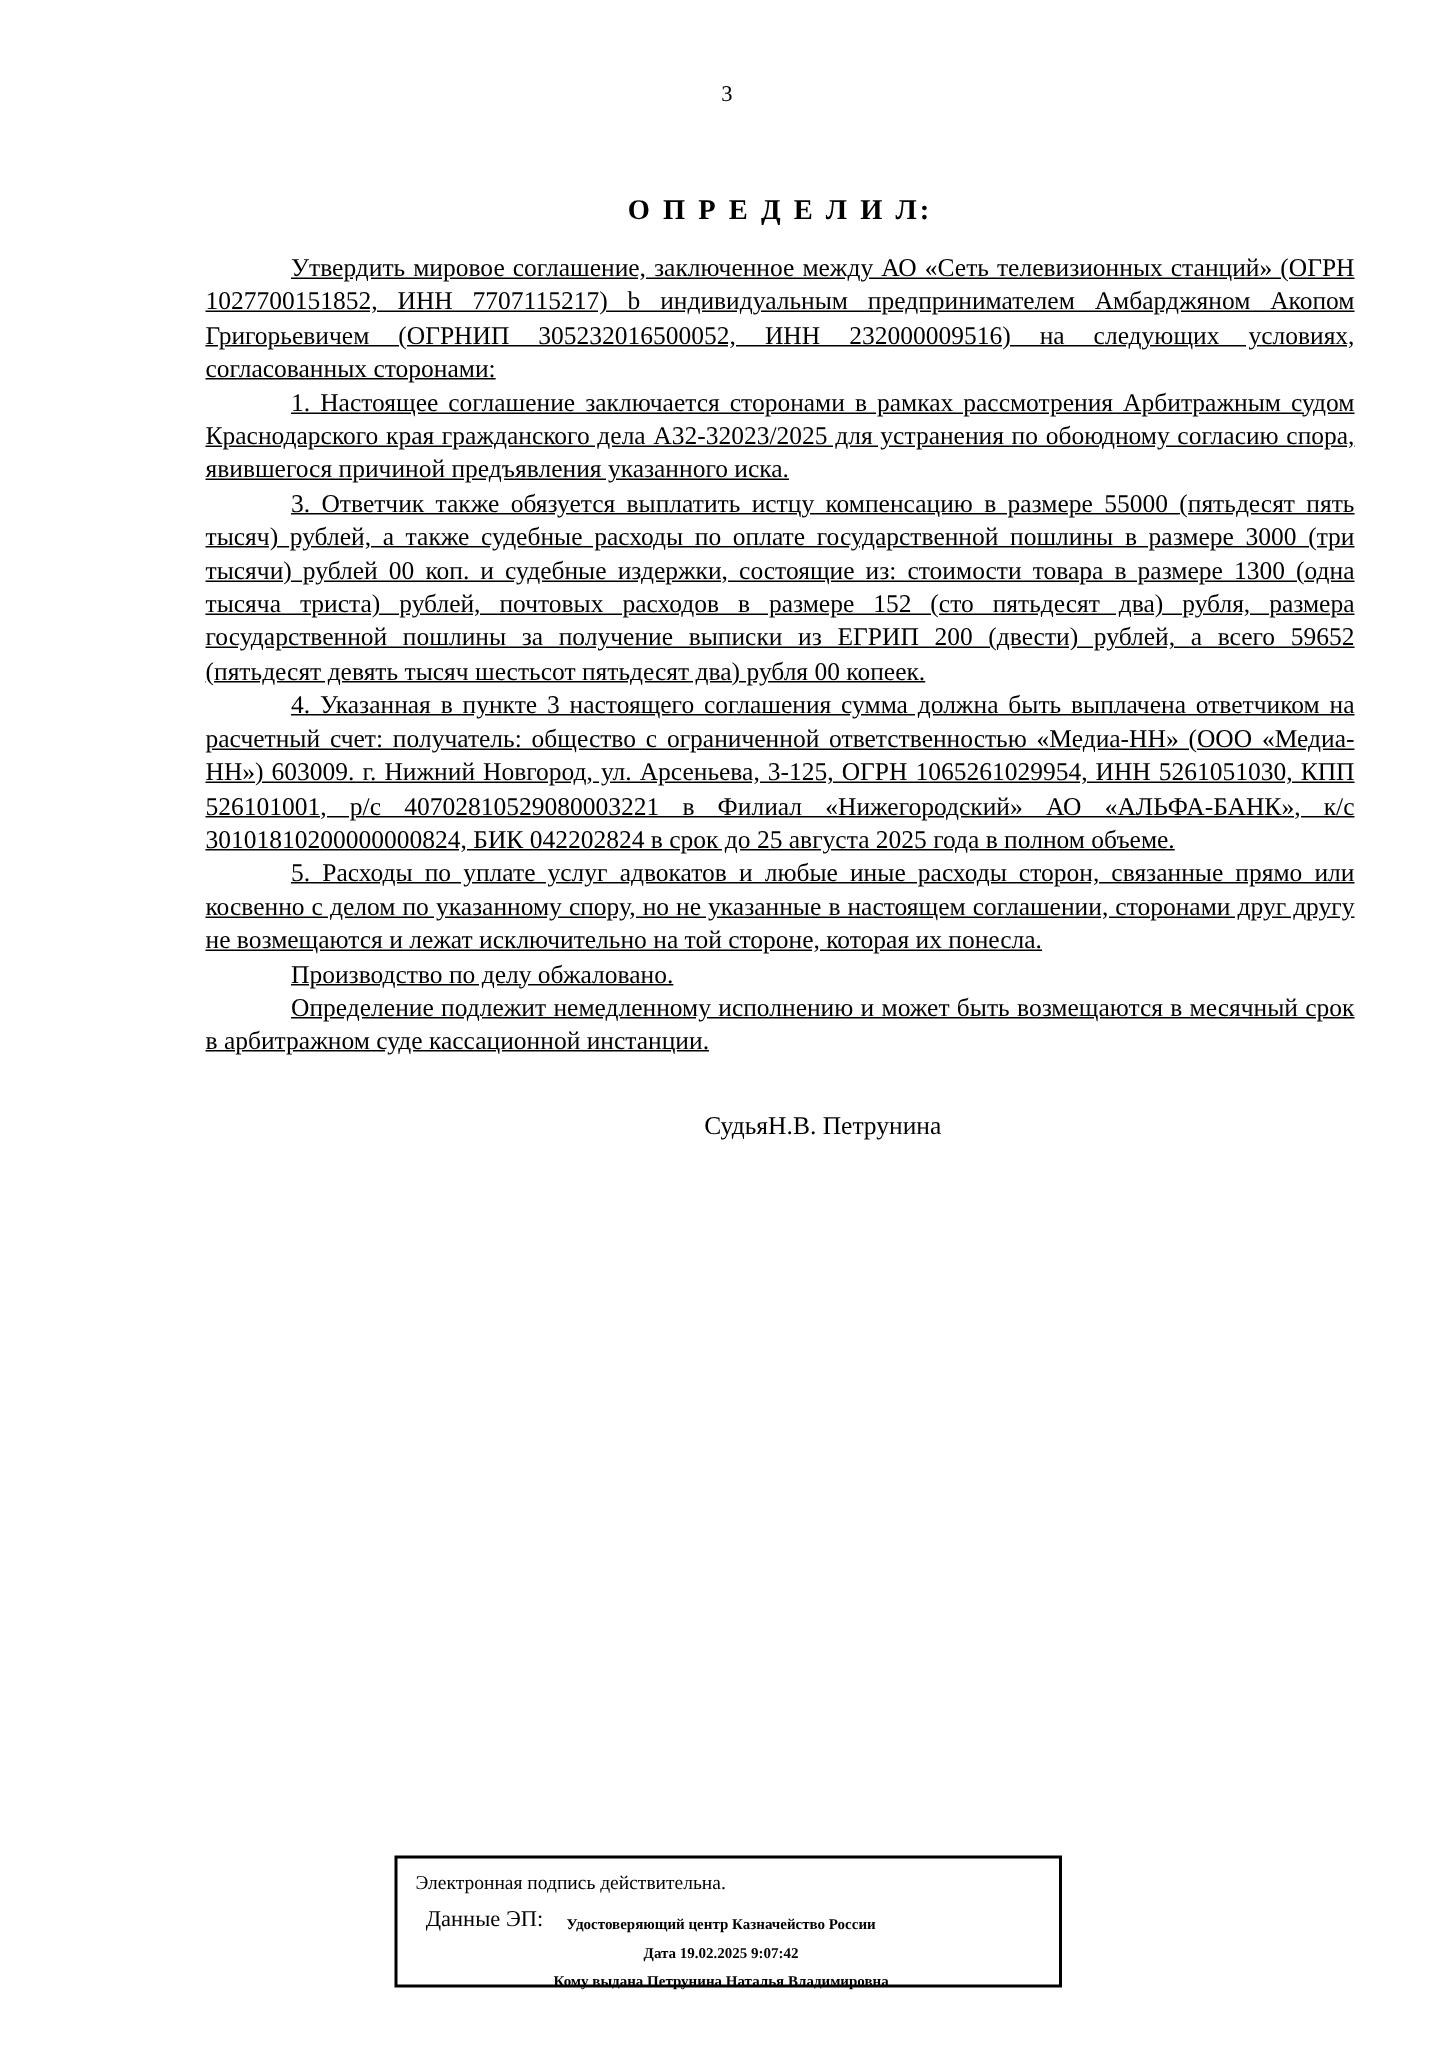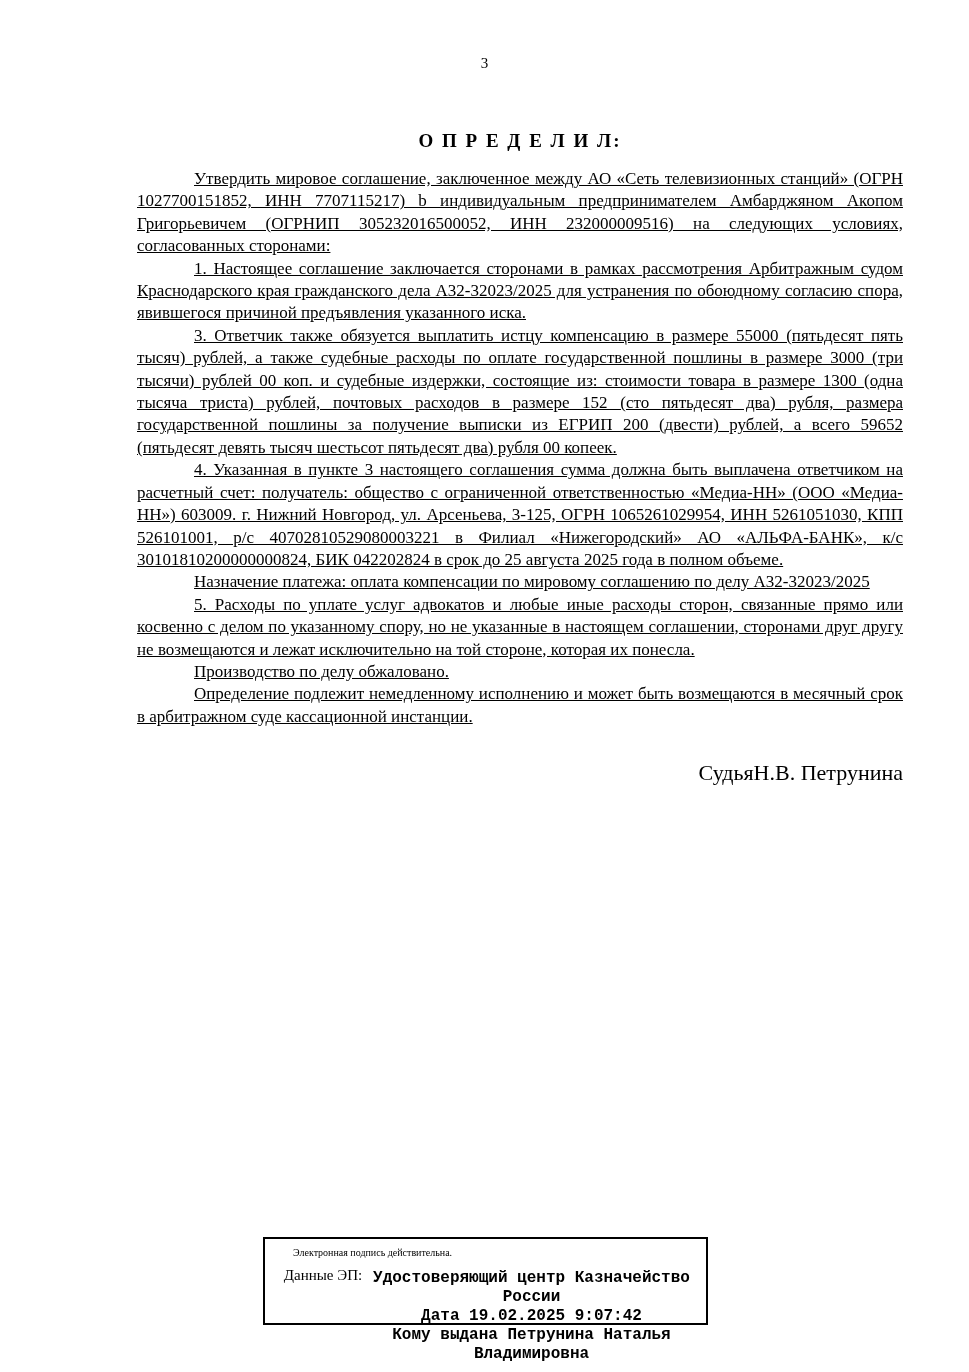--- a/index.html
+++ b/index.html
@@ -42,72 +42,69 @@
     font-size: 17px;
     line-height: 22.4px;
     text-align: justify;
     text-indent: 57px;
     text-decoration: underline;
   }
   .sig-row {
     margin-top: 34px;
     padding-left: 57px;
     display: flex;
-    justify-content: flex-end;
-    font-size: 22px;
+    justify-content: center;
+    font-size: 17px;
     line-height: 22.4px;
   }
   .stamp {
     position: absolute;
     left: 263px;
     top: 1237px;
     width: 445px;
     height: 88px;
     border: 2px solid #000000;
     box-sizing: border-box;
     padding: 8px 12px 0 12px;
   }
   .stamp-valid {
-    font-size: 10px;
+    font-size: 13px;
     margin-bottom: 9px;
-    margin-left: 16px;
   }
   .stamp-row {
     display: flex;
     align-items: flex-start;
     text-align: center;
   }
   .stamp-label {
     font-size: 15px;
     width: 92px;
     flex-shrink: 0;
   }
   .stamp-details {
-    font-size: 16px;
+    font-size: 10px;
     font-weight: bold;
     line-height: 19px;
     padding-top: 2px;
-    font-family: Liberation Mono, monospace;
   }
 </style>
 </head>
 <body>
 
 <div class="page">
 
   <div class="page-number">3</div>
 
   <div class="content">
     <h1 class="title">О П Р Е Д Е Л И Л:</h1>
 
     <p class="para">Утвердить мировое соглашение, заключенное между АО «Сеть телевизионных станций» (ОГРН 1027700151852, ИНН 7707115217) b индивидуальным предпринимателем Амбарджяном Акопом Григорьевичем (ОГРНИП 305232016500052, ИНН 232000009516) на следующих условиях, согласованных сторонами:</p>
     <p class="para">1. Настоящее соглашение заключается сторонами в рамках рассмотрения Арбитражным судом Краснодарского края гражданского дела А32-32023/2025 для устранения по обоюдному согласию спора, явившегося причиной предъявления указанного иска.</p>
     <p class="para">3. Ответчик также обязуется выплатить истцу компенсацию в размере 55000 (пятьдесят пять тысяч) рублей, а также судебные расходы по оплате государственной пошлины в размере 3000 (три тысячи) рублей 00 коп. и судебные издержки, состоящие из: стоимости товара в размере 1300 (одна тысяча триста) рублей, почтовых расходов в размере 152 (сто пятьдесят два) рубля, размера государственной пошлины за получение выписки из ЕГРИП 200 (двести) рублей, а всего 59652 (пятьдесят девять тысяч шестьсот пятьдесят два) рубля 00 копеек.</p>
     <p class="para">4. Указанная в пункте 3 настоящего соглашения сумма должна быть выплачена ответчиком на расчетный счет: получатель: общество с ограниченной ответственностью «Медиа-НН» (ООО «Медиа-НН») 603009. г. Нижний Новгород, ул. Арсеньева, 3-125, ОГРН 1065261029954, ИНН 5261051030, КПП 526101001, р/с 40702810529080003221 в Филиал «Нижегородский» АО «АЛЬФА-БАНК», к/с 30101810200000000824, БИК 042202824 в срок до 25 августа 2025 года в полном объеме.</p>
-    <p class="para">Назначение платежа: оплата компенсации по мировому соглашению по делу А32-32023/2025</p>
     <p class="para">5. Расходы по уплате услуг адвокатов и любые иные расходы сторон, связанные прямо или косвенно с делом по указанному спору, но не указанные в настоящем соглашении, сторонами друг другу не возмещаются и лежат исключительно на той стороне, которая их понесла.</p>
     <p class="para">Производство по делу обжаловано.</p>
     <p class="para">Определение подлежит немедленному исполнению и может быть возмещаются в месячный срок в арбитражном суде кассационной инстанции.</p>
 
     <div class="sig-row">
       <span>Судья</span>
       <span>Н.В. Петрунина</span>
     </div>
   </div>
 

